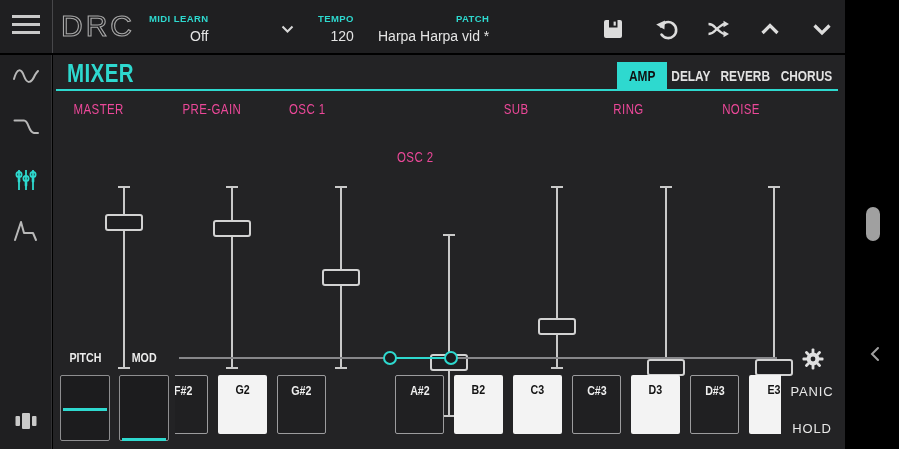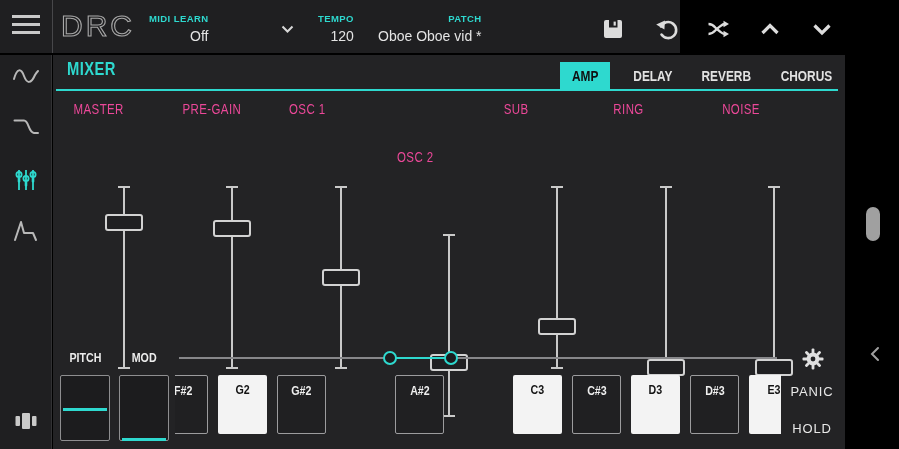--- a/index.html
+++ b/index.html
@@ -2,21 +2,21 @@
 <html><head>
 <meta charset="utf-8">
 <style>
   * { box-sizing: border-box; margin: 0; padding: 0; }
   html,body { width: 899px; height: 449px; background:#000; overflow:hidden;
               font-family:"Liberation Sans", sans-serif; }
   .abs { position:absolute; }
   #stage { position:relative; width:899px; height:449px; background:#000; }
 
   
-  #topbar { left:0; top:0; width:680px; height:53px; background:#1f1f21; }
+  #topbar { left:0; top:0; width:845px; height:53px; background:#1f1f21; }
   #menu-btn { left:10px; top:12px; width:34px; height:30px; cursor:pointer; }
   #menu-btn .bar { position:absolute; left:2px; width:28px; height:2.5px; background:#c9c9c9; }
   #menu-divider { left:52px; top:0; width:1px; height:53px; background:#47474a; }
   #logo { left:61px; top:9px; font-size:30px; letter-spacing:3px; color:transparent;
           -webkit-text-stroke:1.1px #a8a8a8; font-weight:400; }
   .tb-field { top:13px;text-align:right; }
   .tb-label { font-size:9.5px; font-weight:bold; letter-spacing:0.4px; color:#2ed9cf; }
   .tb-value { font-size:14px; color:#e4e4e4; margin-top:4px; white-space:nowrap; }
   .tb-icon { top:17px; width:24px; height:24px; cursor:pointer; }
 
@@ -27,23 +27,23 @@
 
   
   #right-strip { left:845px; top:0; width:54px; height:449px; background:#000; }
   #scroll-pill { left:21px; top:207px; width:14px; height:34px; border-radius:7px; background:#a0a0a0; }
   #collapse-btn { left:23px; top:346px; width:14px; height:16px; cursor:pointer; }
 
   
   #main { left:53px; top:55px; width:792px; height:394px; background:#232325; }
   .cond { display:inline-block; transform:scaleX(0.82); transform-origin:center; white-space:nowrap; }
   .condL { display:inline-block; transform:scaleX(0.82); transform-origin:left; white-space:nowrap; }
-  #page-title { left:14px; top:4px; font-size:18px; font-weight:bold; color:#2ed9cf; letter-spacing:0.5px; }
+  #page-title { left:14px; top:4px; font-size:25px; font-weight:bold; color:#2ed9cf; letter-spacing:0.5px; }
   #hdr-underline { left:3px; top:34px; width:782px; height:2px; background:#2ed9cf; }
-  #tabs { top:6px; right:7px; height:30px; display:flex; align-items:center; gap:19px; }
+  #tabs { top:6px; right:7px; height:30px; display:flex; align-items:center; }
   .tab { font-size:14.5px; font-weight:bold; color:#e2e2e2; height:29px; line-height:29px; cursor:pointer; }
   .tab.active { background:#2ed9cf; color:#101012; padding:0 9px; }
 
   
   .slider-col { position:absolute; top:46px; width:112px; height:230px; }
   .slider-label { width:100%; font-size:14px; font-weight:normal;
                   color:#ec4899; letter-spacing:0.5px; }
   .slider-track { position:absolute; top:85px; left:50%; transform:translateX(-50%);
                   width:40px; height:183px; cursor:pointer; }
   .slider-track .rail { position:absolute; left:50%; transform:translateX(-50%);
@@ -99,21 +99,21 @@
     </div>
     <svg class="abs" style="left:281px;top:25px" width="13" height="9" viewBox="0 0 13 9">
       <polyline points="1.5,1.5 6.5,6.5 11.5,1.5" fill="none" stroke="#d8d8d8" stroke-width="2"></polyline>
     </svg>
     <div class="tb-field abs" style="left:318px">
       <div class="tb-label">TEMPO</div>
       <div class="tb-value">120</div>
     </div>
     <div class="tb-field abs" style="left:378px">
       <div class="tb-label">PATCH</div>
-      <div class="tb-value">Oboe Oboe vid *</div>
+      <div class="tb-value">Harpa Harpa vid *</div>
     </div>
 
     <svg class="tb-icon abs" style="left:601px" viewBox="0 0 24 24">
       <rect x="3" y="3" width="18" height="18" rx="2" fill="#dcdcdc"></rect>
       <rect x="8" y="3" width="8.5" height="7.5" fill="#1f1f21"></rect>
       <rect x="12.6" y="4.6" width="2.2" height="4" fill="#dcdcdc"></rect>
     </svg>
     <svg class="tb-icon abs" style="left:655px" viewBox="0 0 24 24">
       <path d="M6 9.5 A 8 8 0 1 1 6.5 17.5" fill="none" stroke="#dcdcdc" stroke-width="2.6" stroke-linecap="round"></path>
       <polygon points="1.2,7.6 10,3.4 9.4,12.6" fill="#dcdcdc"></polygon>
@@ -296,20 +296,23 @@
         </div>
         <div class="key natural" style="left: 43px;">
           <div class="klabel"><span class="cond">G2</span></div>
         </div>
         <div class="key sharp" style="left: 102px;">
           <div class="klabel"><span class="cond">G#2</span></div>
         </div>
         <div class="key sharp" style="left: 220px;">
           <div class="klabel"><span class="cond">A#2</span></div>
         </div>
+        <div class="key natural" style="left: 279px;">
+          <div class="klabel"><span class="cond">B2</span></div>
+        </div>
         <div class="key natural" style="left: 338px;">
           <div class="klabel"><span class="cond">C3</span></div>
         </div>
         <div class="key sharp" style="left: 397px;">
           <div class="klabel"><span class="cond">C#3</span></div>
         </div>
         <div class="key natural" style="left: 456px;">
           <div class="klabel"><span class="cond">D3</span></div>
         </div>
         <div class="key sharp" style="left: 515px;">

